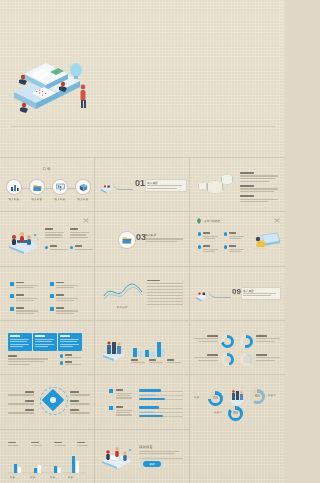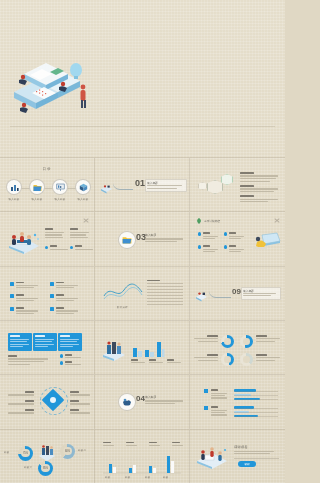--- a/index.html
+++ b/index.html
@@ -571,34 +571,20 @@
             <div class="hd" style="width:9px;"></div>
             <div class="tb" style="margin-top:1.2px;width:20px;"></div>
           </div>
         <div style="position:absolute;left:70px;top:34px;width:20px;">
             <div class="hd" style="width:9px;"></div>
             <div class="tb" style="margin-top:1.2px;width:20px;"></div>
           </div>
       </div>
     </div>
 
-    <div class="cell">
-      <div class="cell-inner">
-        <div class="circ" style="position:absolute;left:23px;top:18px;width:16px;height:16px;display:flex;align-items:center;justify-content:center;">
-          <svg width="10" height="10" viewBox="0 0 10 10">
-              <path d="M1 5 q2 -3 4 -1 q2 -2 4 1 l-1 3 q-3 1 -6 0 z" fill="#2f5d8a"></path>
-              <circle cx="3" cy="3" r="1.3" fill="#4b8cc0"></circle>
-            </svg>
-        </div>
-        <div class="num-lg" style="position:absolute;left:41px;top:19px;font-size:8px;color:#5d5a52;">04</div>
-        <div style="position:absolute;left:50px;top:20px;font-size:2.8px;color:#5d5a52;">输入标题</div>
-        <div class="tb" style="position:absolute;left:50px;top:25px;width:38px;"></div>
-        <div class="tb" style="position:absolute;left:50px;top:27.5px;width:30px;"></div>
-      </div>
-    </div>
 
     <div class="cell">
       <div class="cell-inner">
         <div style="position:absolute;left:14px;top:14px;display:flex;gap:3px;align-items:flex-start;">
           <div class="sq" style="width:4px;height:4px;"></div>
           <div>
               <div class="hd" style="width:7px;"></div>
               <div class="tb" style="margin-top:1.4px;width:16px;"></div>
               <div class="tb" style="margin-top:1.1px;width:14px;"></div>
               <div class="tb" style="margin-top:1.1px;width:16px;"></div>

